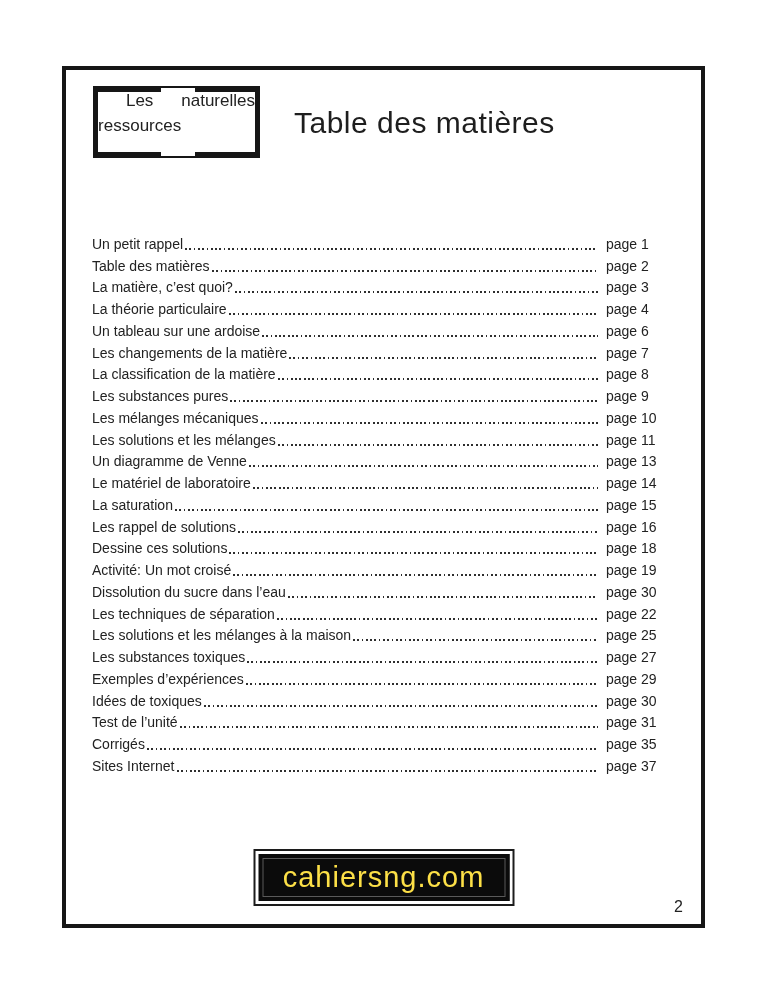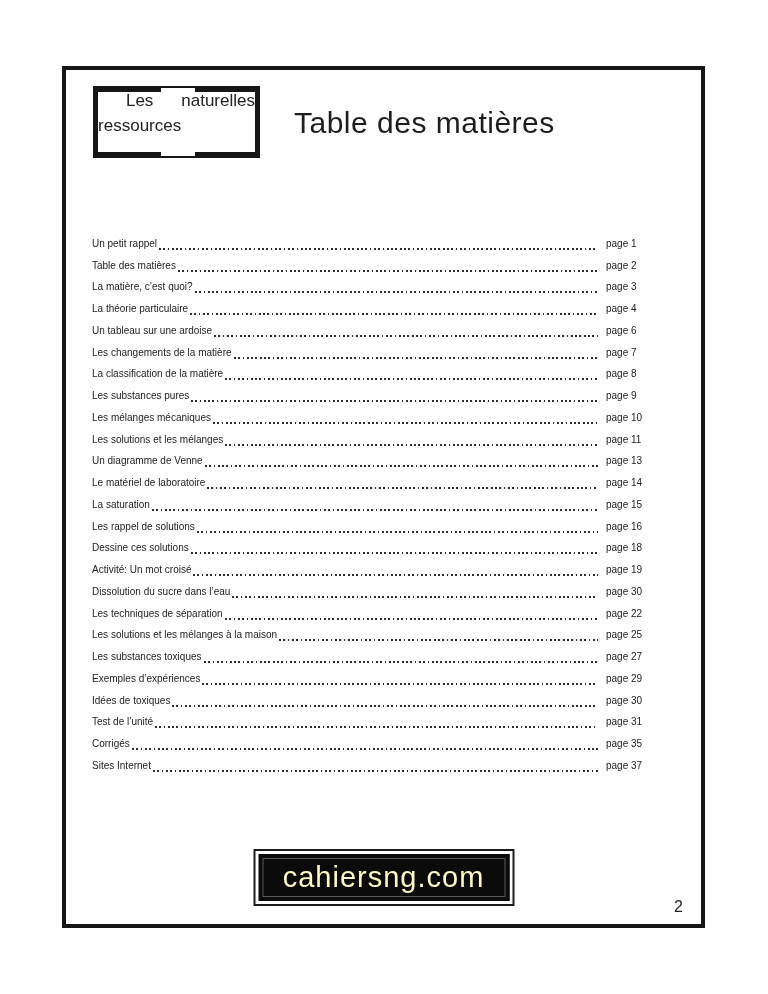--- a/index.html
+++ b/index.html
@@ -72,21 +72,21 @@
   .toc {
     position: absolute;
     left: 26px;
     top: 162px;
     width: 584px;
   }
   .toc-row {
     display: flex;
     align-items: flex-end;
     height: 21.76px;
-    font-size: 10px;
+    font-size: 14px;
   }
   .toc-title {
     white-space: nowrap;
     line-height: 20px;
   }
   .leader {
     flex: 1 1 auto;
     height: 2px;
     margin: 0 4px 4px 2px;
     background: repeating-linear-gradient(to right,
@@ -106,21 +106,21 @@
     transform: translateX(-50%);
     top: 779px;
     border: 2px solid #1c1c1c;
     padding: 3px;
     background: #ffffff;
   }
   .site-box-inner {
     width: 251px;
     height: 47px;
     background: #0b0b0b;
-    color: #fef9c3;
+    color: #fde047;
     display: flex;
     align-items: center;
     justify-content: center;
     font-size: 29px;
     letter-spacing: 1px;
     box-shadow: inset 0 0 0 4px #0b0b0b, inset 0 0 0 5px #5a5a5a;
   }
 
   
   .folio {

